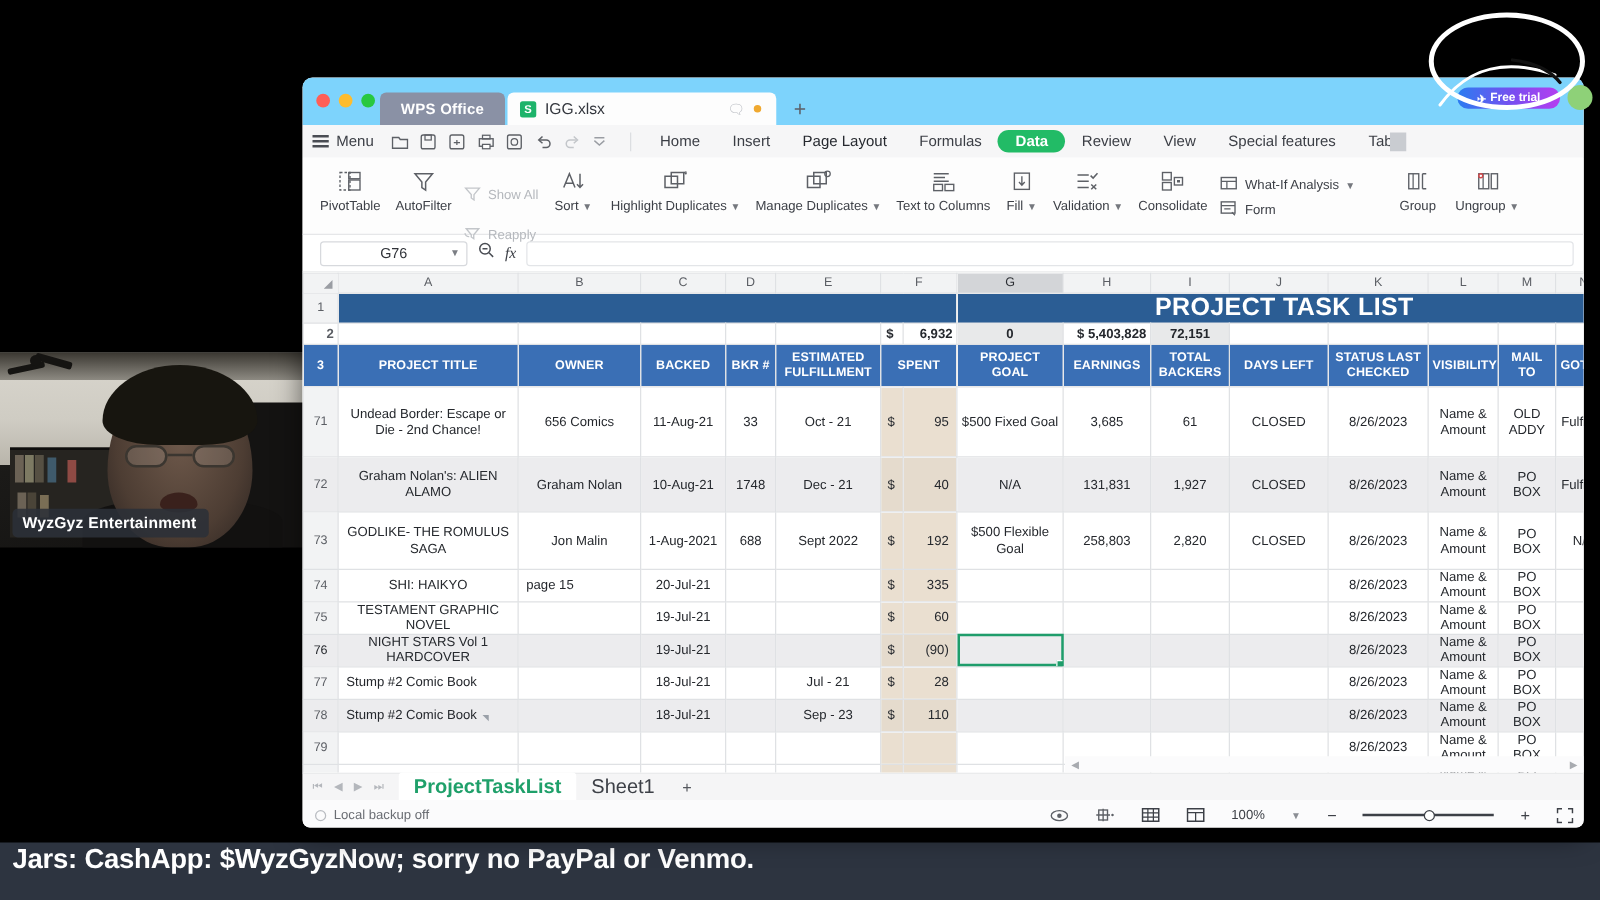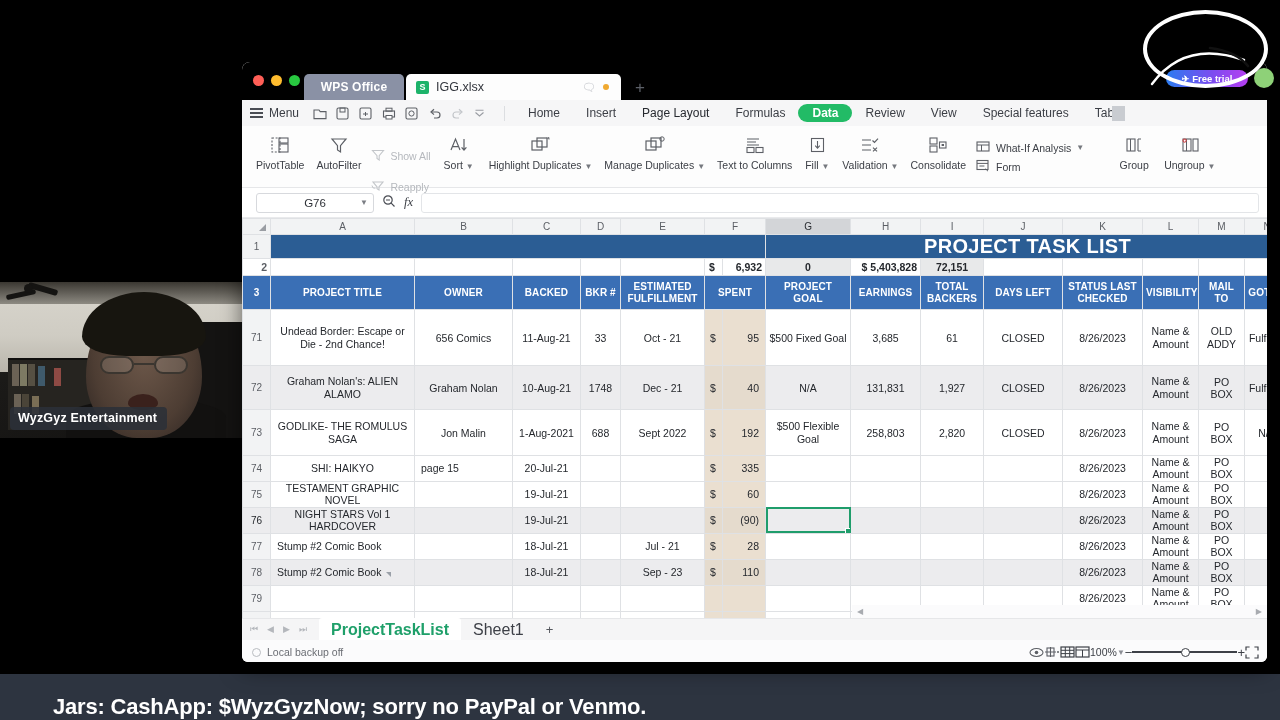--- a/index.html
+++ b/index.html
@@ -44,34 +44,34 @@
   #cam-label {
     position:absolute; left:10px; bottom:8px;
     background: rgba(43,48,56,0.88); color:#fff;
     font-size:12.5px; font-weight:bold; letter-spacing:.2px;
     padding:4px 10px 5px 8px; border-radius:4px;
   }
 
   
   #caption {
     position:absolute; left:0; bottom:0; width:1280px; height:46px;
-    background:#2d3440; display:flex; align-items:flex-end;padding-left:43px;
+    background:#2d3440; display:flex; align-items:flex-start;
   }
   #caption .txt { color:#fff; font-size:22px; font-weight:bold; padding-left:10px;
     letter-spacing:-0.2px; white-space:nowrap; }
 
   
   #wps {
     position:absolute; left:242px; top:62px; width:1025px; height:600px;
     background:#fff; border-radius:8px 8px 6px 6px; overflow:hidden;
     box-shadow: 0 6px 22px rgba(0,0,0,.55);
   }
 
   
-  .titlebar { height:38px; background:#000000; display:flex; align-items:center;
+  .titlebar { height:38px; background:#7dd3fc; display:flex; align-items:center;
      position:relative; }
   .traffic { position:absolute; left:11px; top:13px; display:flex; gap:7px; }
   .traffic i { width:11px; height:11px; border-radius:50%; display:block; }
   .tl-red{background:#ff5f57;} .tl-yel{background:#febc2e;} .tl-grn{background:#28c840;}
   .tabstrip { display:flex; align-items:flex-end; padding-left:62px; height:100%; }
   .wtab {
     height:26px; min-width:100px; display:flex; align-items:center; justify-content:center;
     font-size:12px; color:#fff; background:#8a91a5; border-radius:5px 5px 0 0;
     padding:0 16px; font-weight:600; letter-spacing:.2px; margin-bottom:0;
   }
@@ -188,21 +188,21 @@
      padding-left:8px; gap:0; border-top:1px solid #e6e7e9; }
   .navarrows { display:flex; gap:9px; color:#b4b7bc; font-size:9px; margin-right:12px; }
   .sheet { font-size:16px; padding:3px 12px; color:#3d4047; }
   .sheet.active { color:#1fa06a; font-weight:bold; background:#fff; border-radius:3px 3px 0 0; }
   .sheet.plus { color:#55585e; font-size:13px; padding:0 10px; }
 
   
   .statusbar { height:24px; background:#fbfbfc; display:flex; align-items:center;
      padding:0 8px 0 10px; font-size:10.5px; color:#6a6d73; position:relative; }
   .bk-dot { width:9px; height:9px; border-radius:50%; border:1.4px solid #b9bcc1; margin-right:6px; }
-  .status-right { position:absolute; right:8px; display:flex; align-items:center; gap:0; }
+  .status-right { position:absolute; right:8px; display:flex; align-items:center; gap:21px; }
   .sicon { color:#5d6066; font-size:12px; display:flex; align-items:center; }
   .zoomval { font-size:10.5px; color:#3d4047; }
   .zmini { color:#8b8e94; font-size:8px; }
   .zslider { width:105px; height:10px; position:relative; display:flex; align-items:center; }
   .zslider .line { width:100%; height:1.6px; background:#3d4047; }
   .zslider .knob { position:absolute; left:46%; width:9px; height:9px; border-radius:50%;
      background:#fff; border:1.4px solid #3d4047; }
   .plusminus { color:#3d4047; font-size:13px; }
 
   

